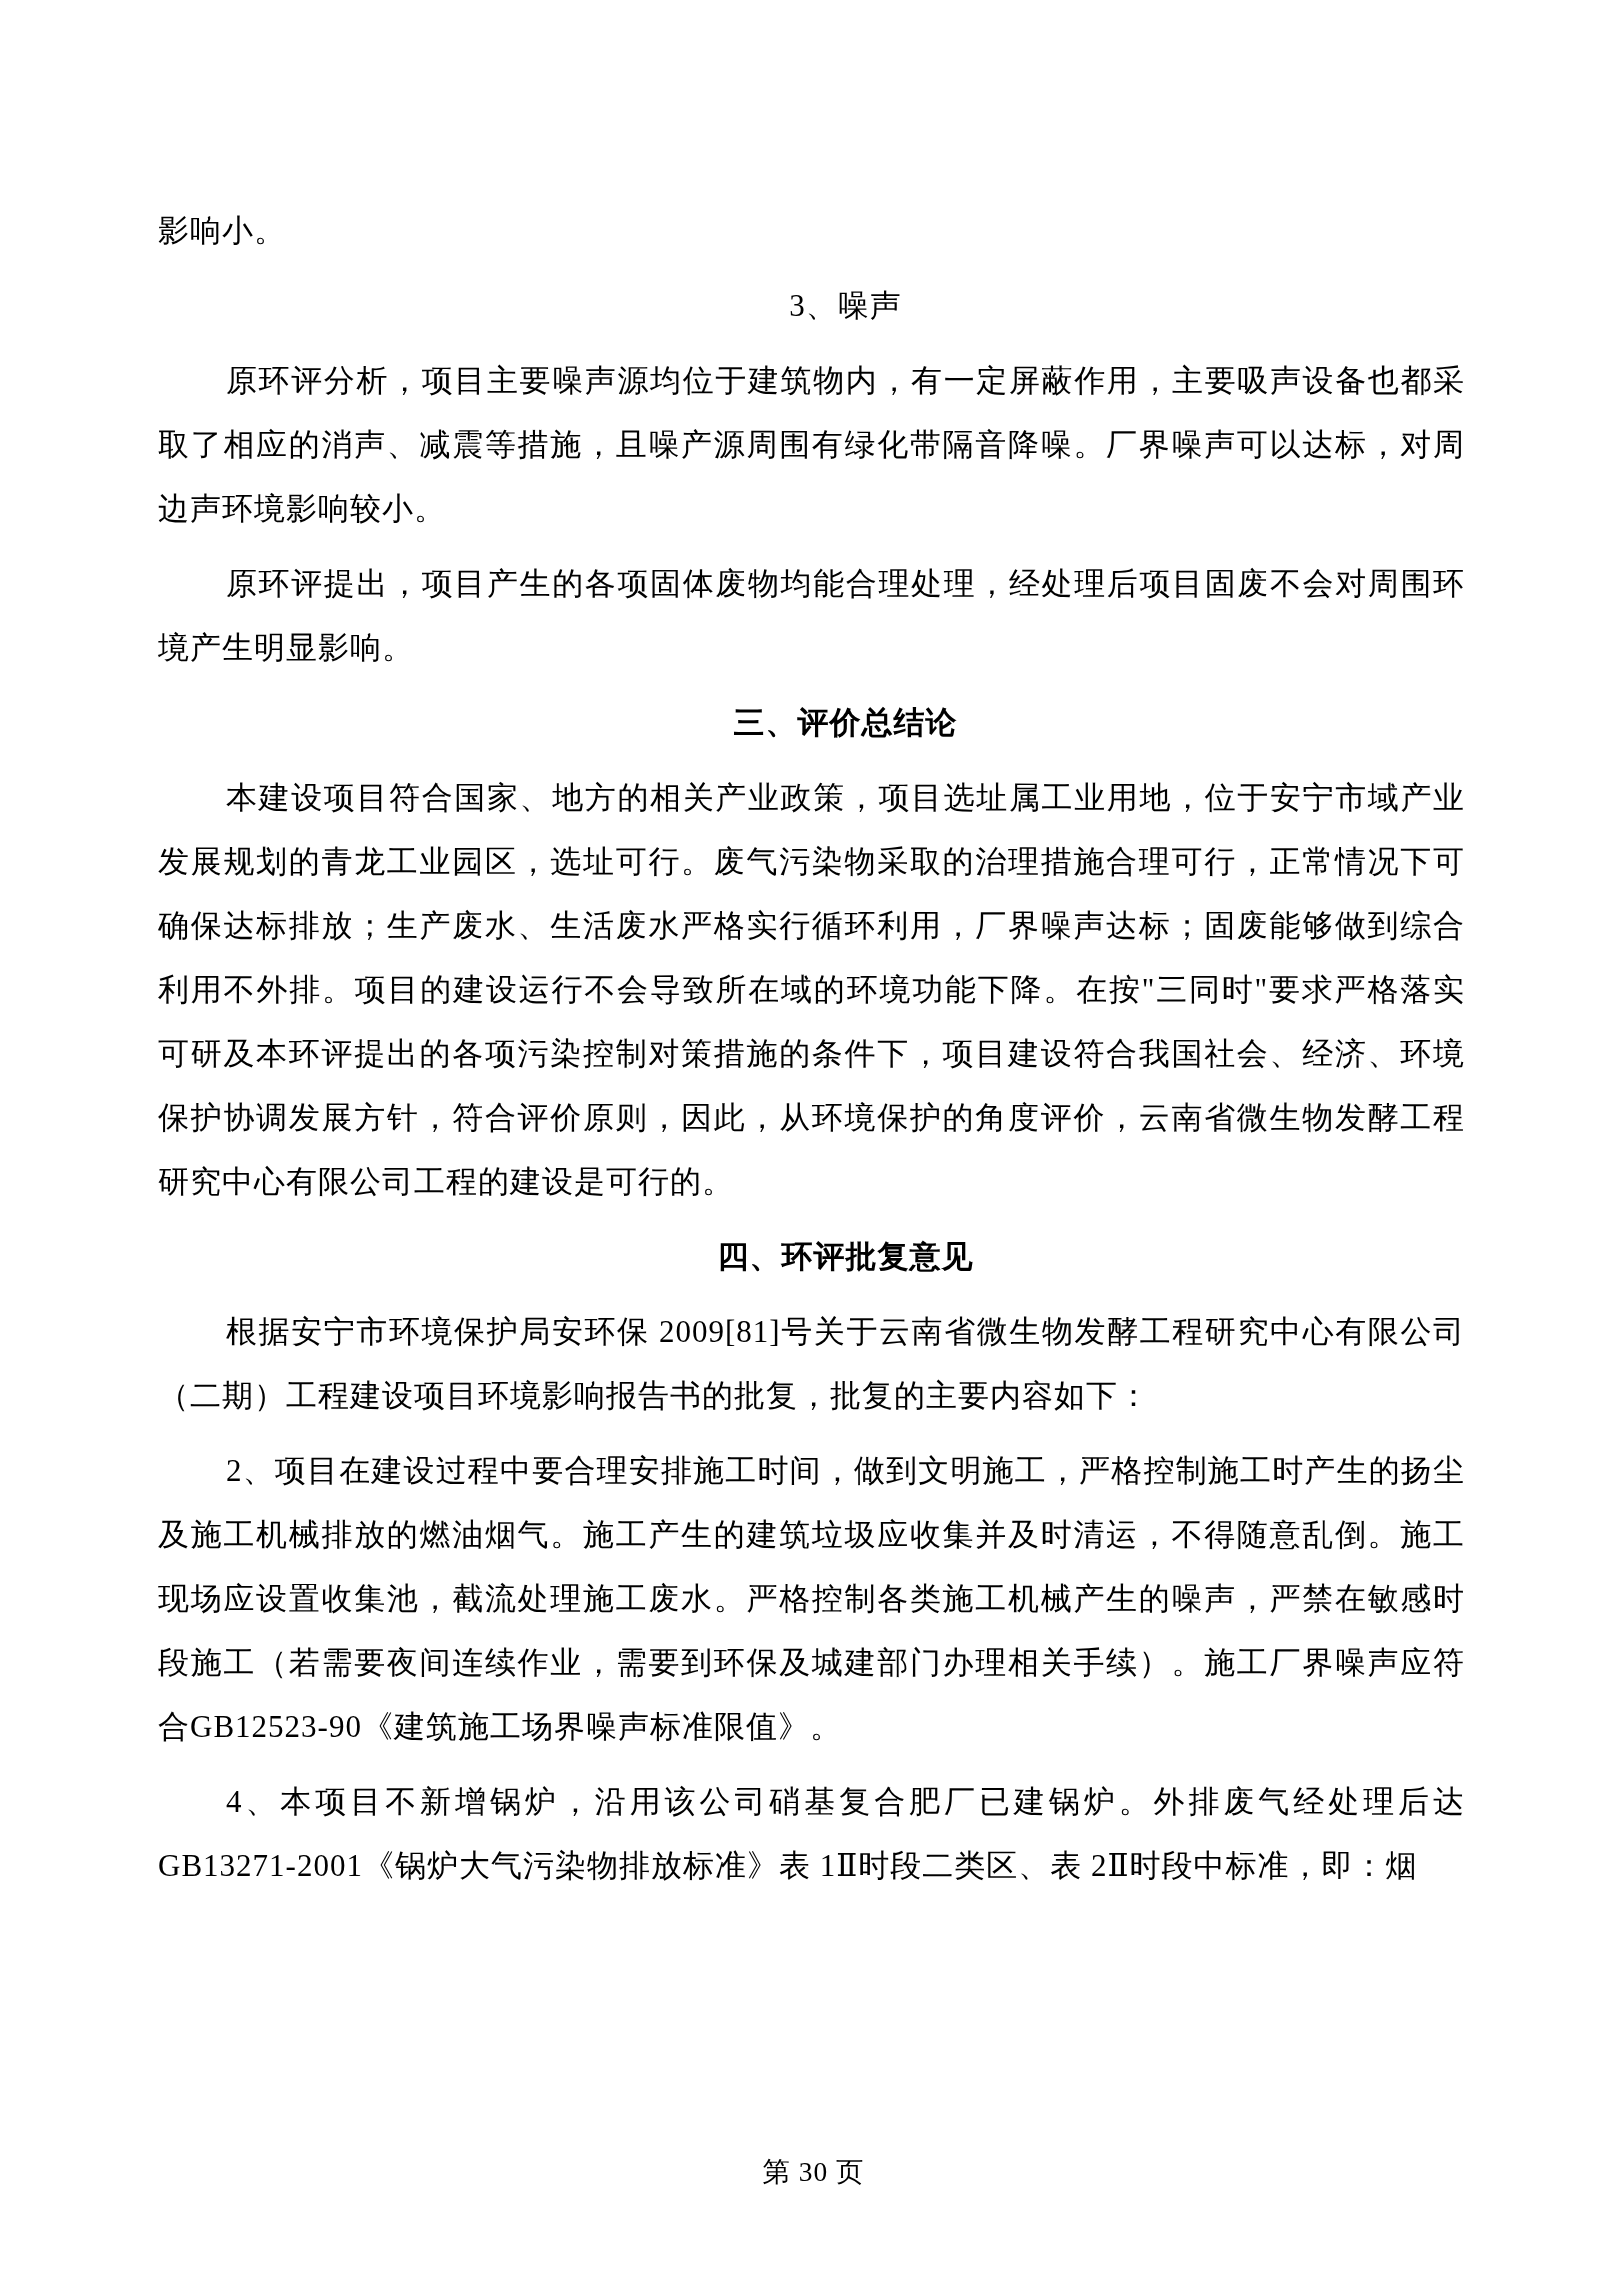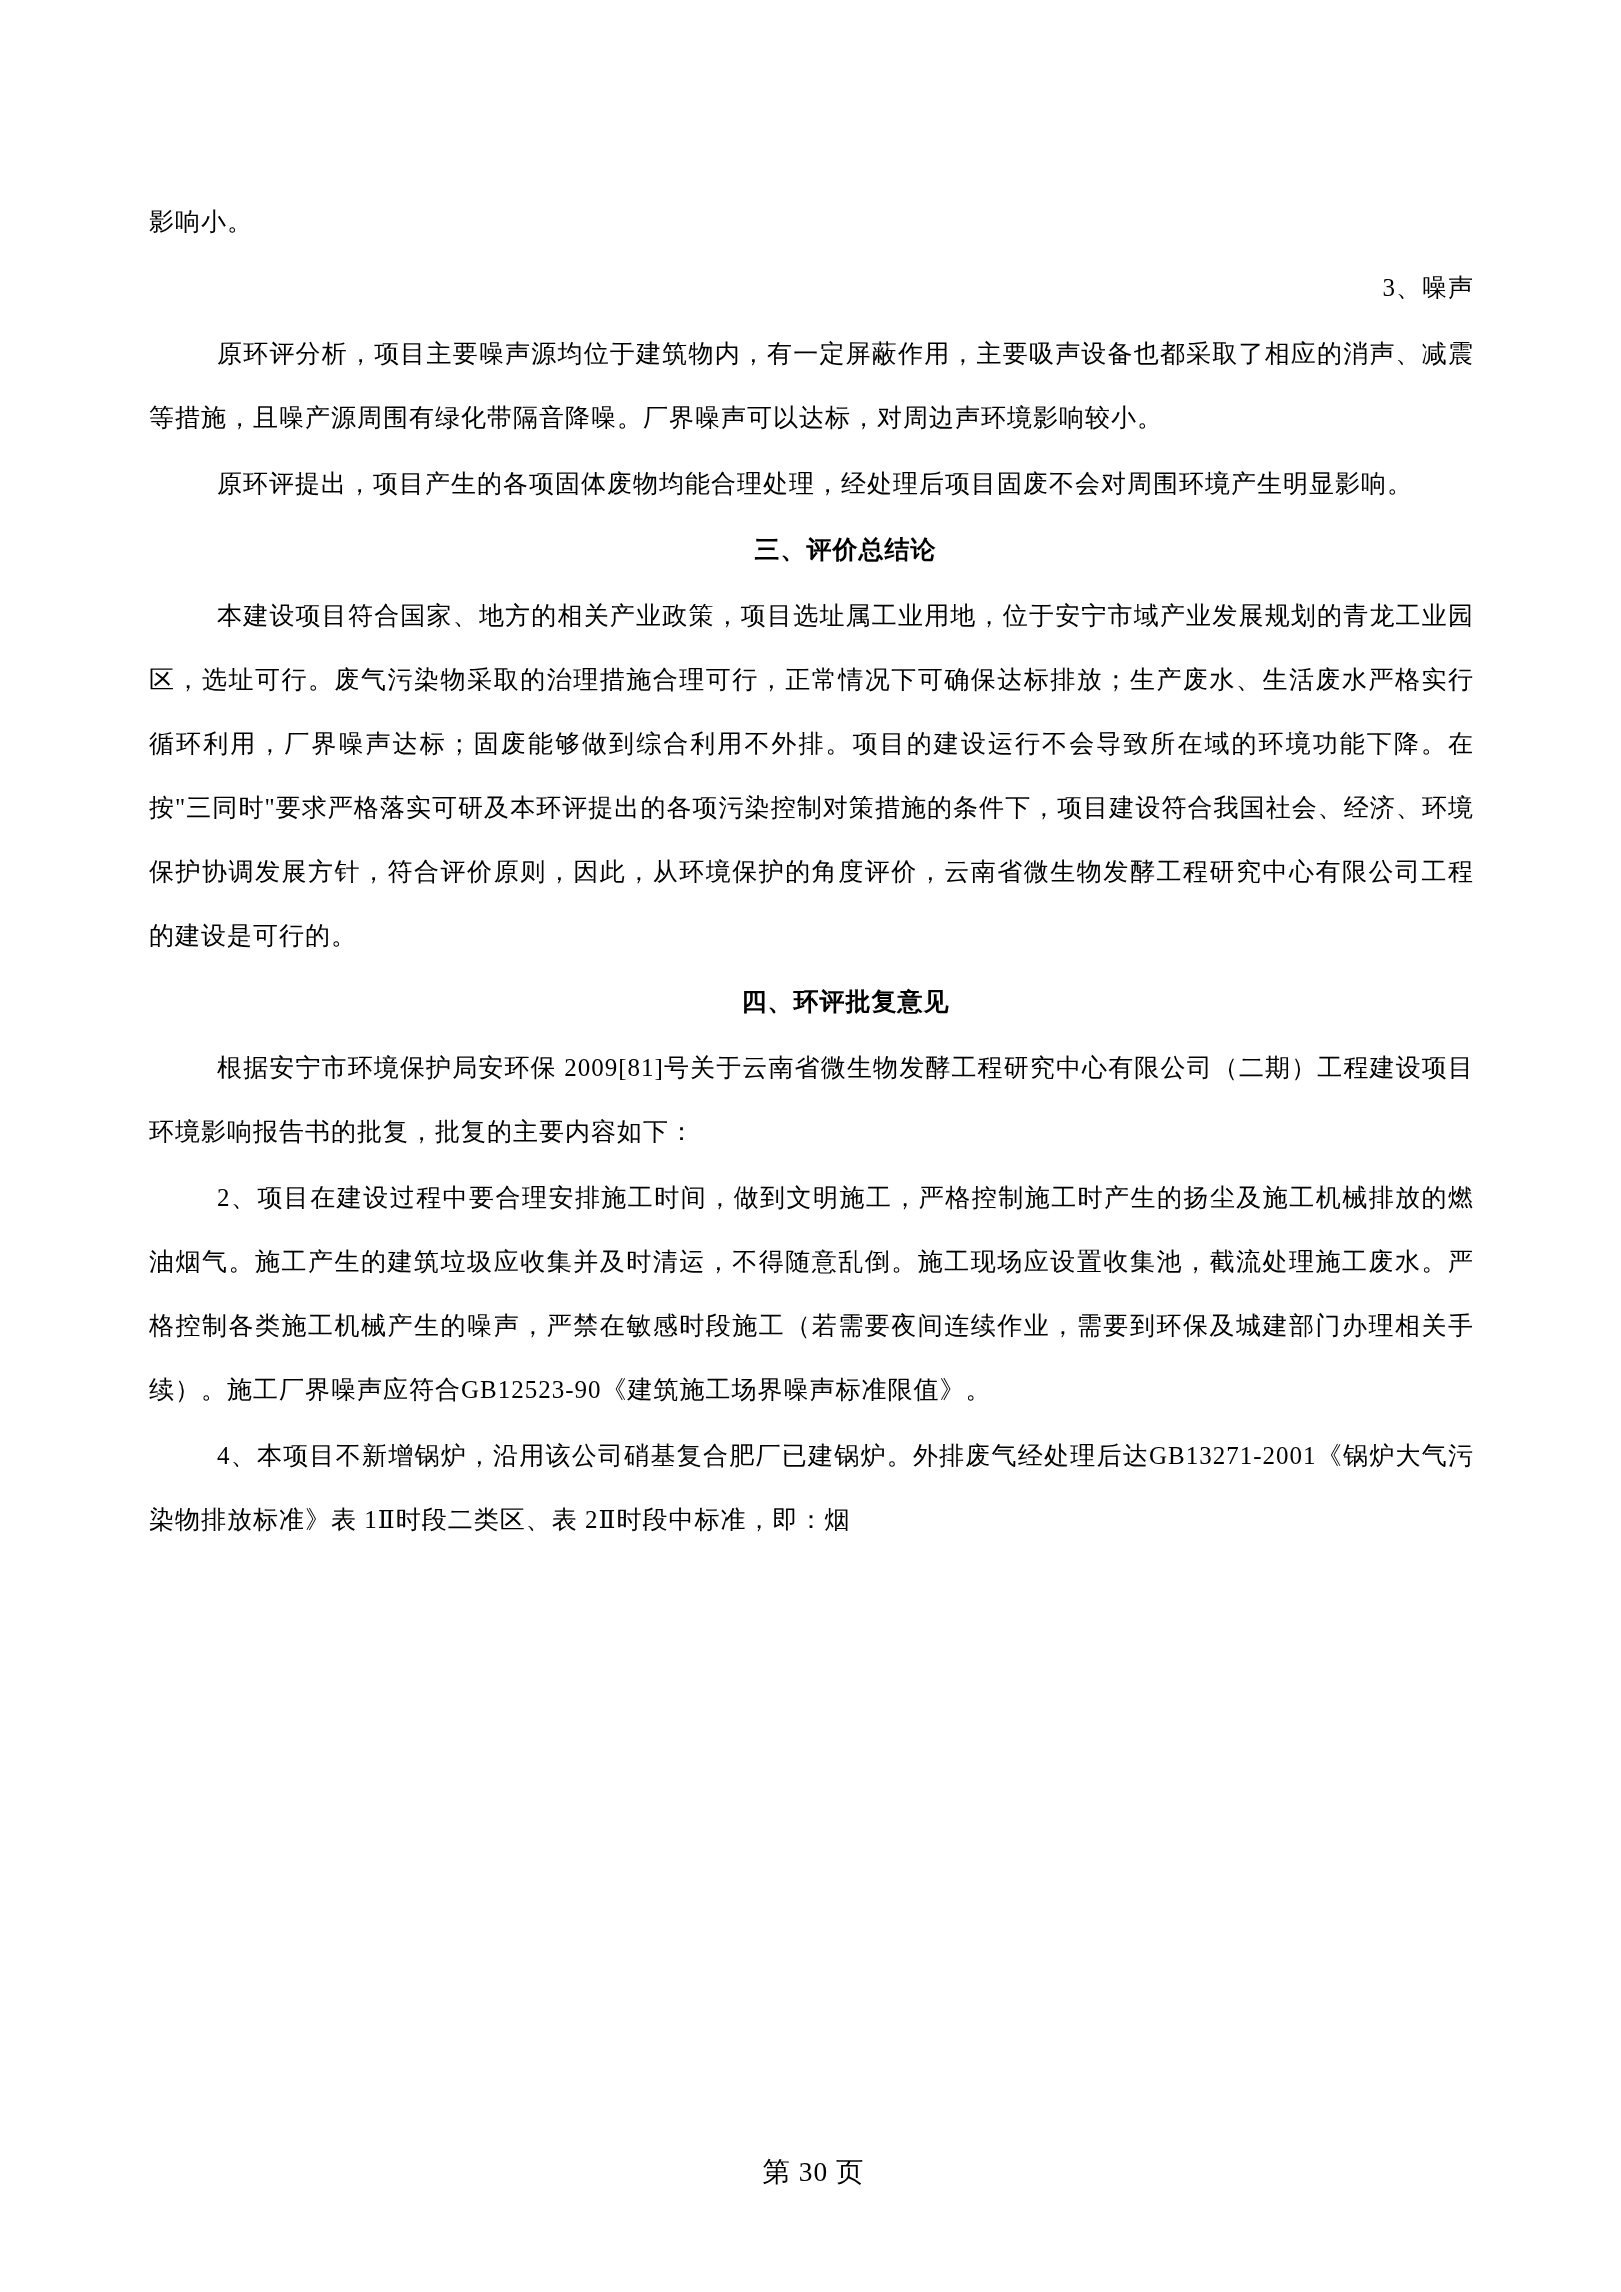--- a/index.html
+++ b/index.html
@@ -16,38 +16,38 @@
     font-family: "Liberation Serif", "DejaVu Serif", serif;
     overflow: hidden;
   }
   .doc-body {
     position: absolute;
     left: 147px;
     top: 188px;
     width: 1329px;
   }
   p.para {
-    margin: 2px;
+    margin: 11px;
     padding: 0;
-    font-size: 25px;
+    font-size: 31px;
     line-height: 64px;
     text-align: justify;
     text-justify: inter-ideograph;
     letter-spacing: 1px;
   }
   p.para.continuation {
     text-indent: 0;
   }
   p.para.body,
   p.para.subitem,
   p.para.heading {
     text-indent: 68px;
   }
   p.para.subitem {
-    text-align: right;
+    text-align: center;
   }
   p.para.heading {
     font-weight: bold;
     text-align: center;
   }
   .footer {
     position: absolute;
     left: 0;
     right: 0;
     top: 2152px;

